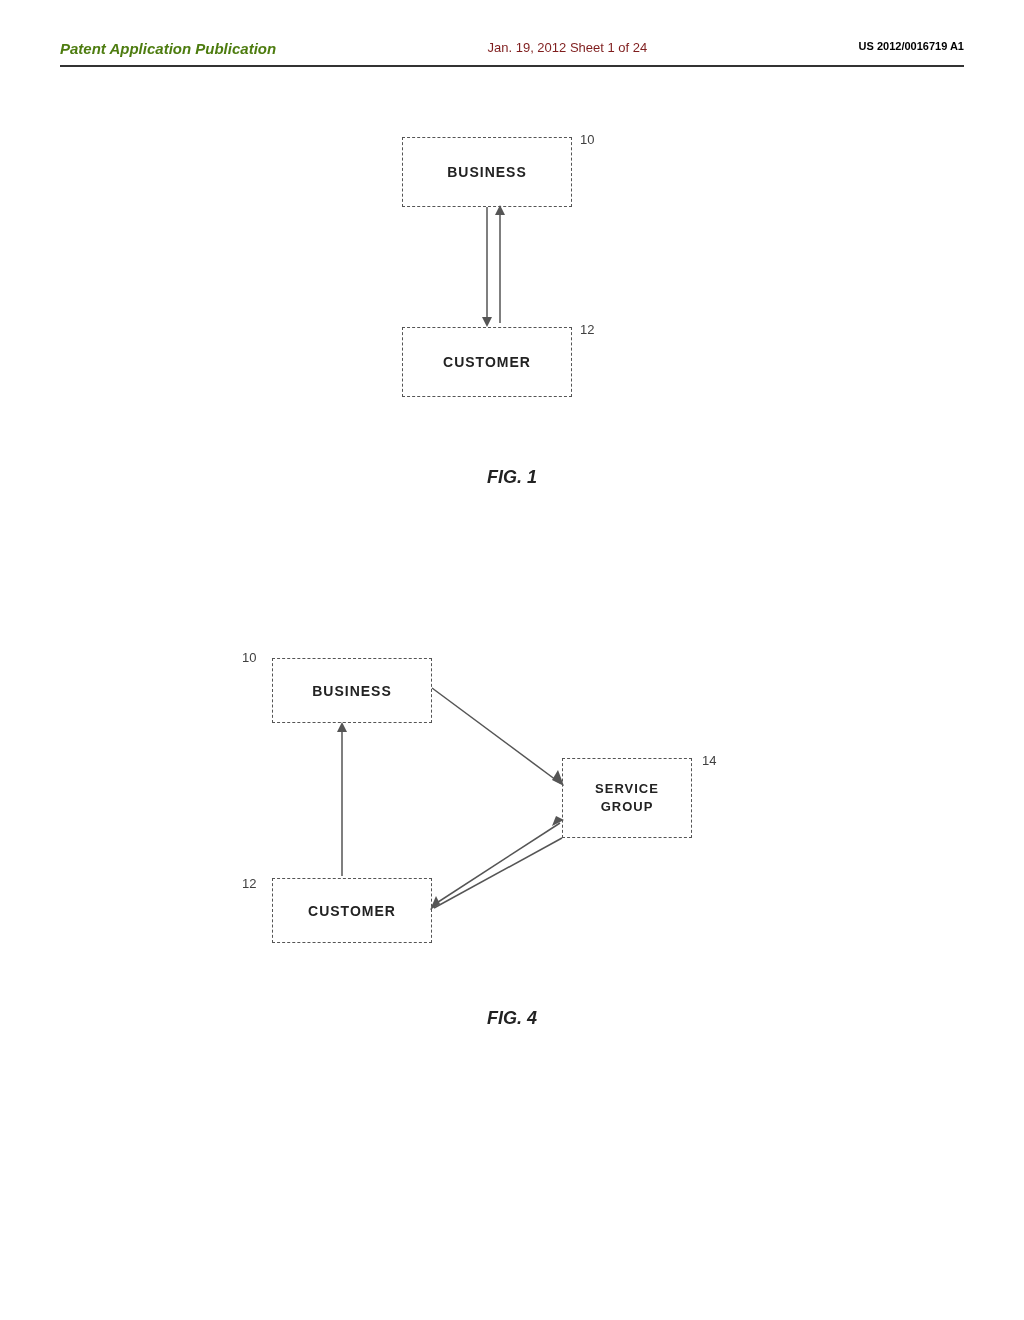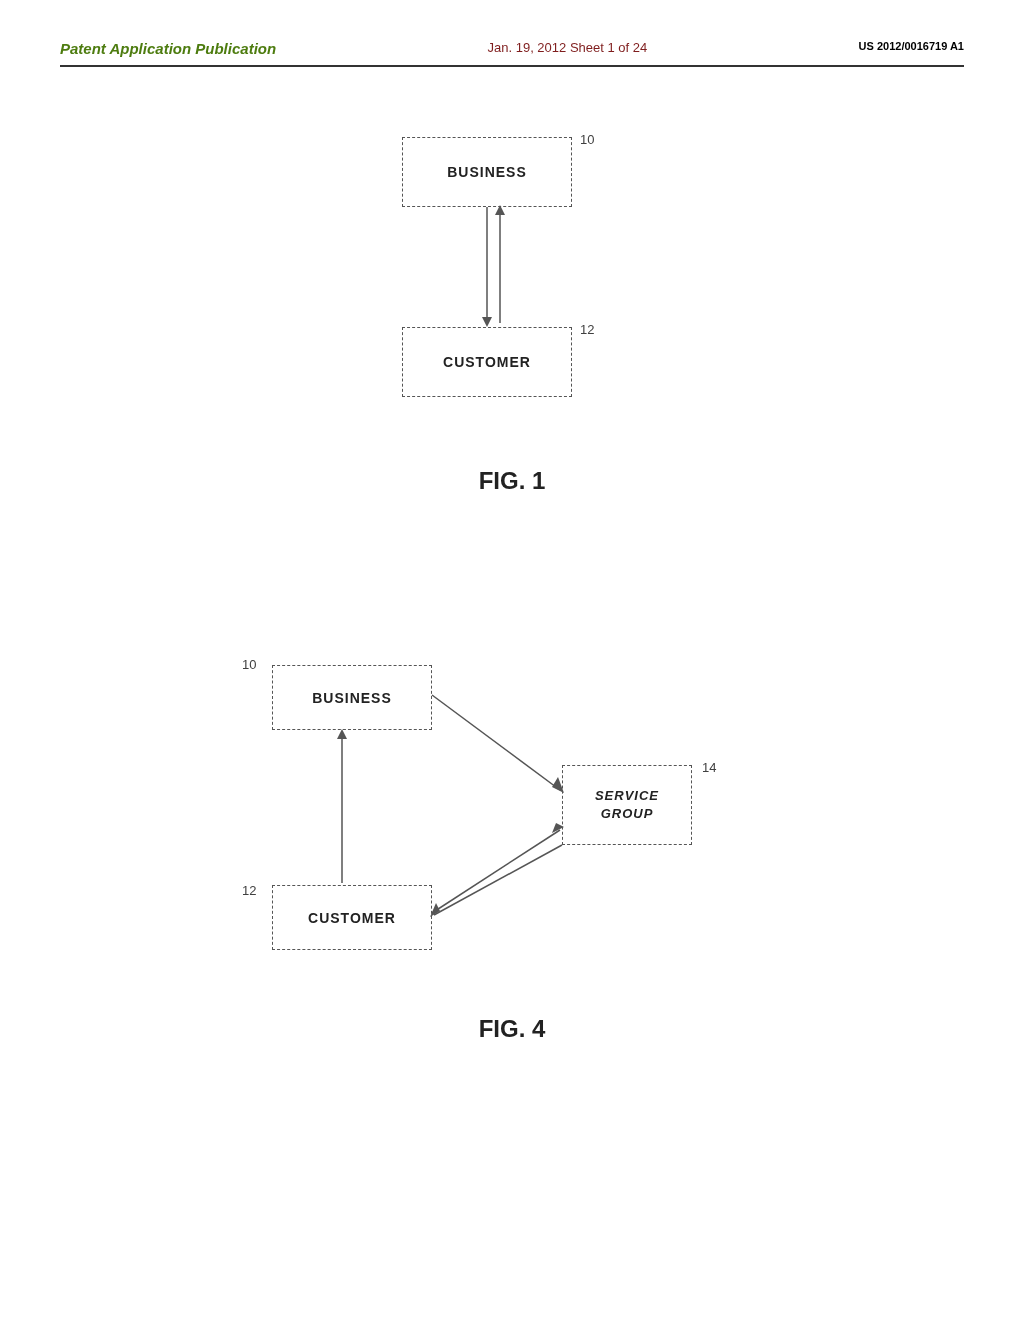--- a/index.html
+++ b/index.html
@@ -95,22 +95,23 @@
 
     .fig1-customer {
       width: 170px;
       height: 70px;
       top: 200px;
       left: 60px;
     }
 
     
     .fig-caption {
-      font-size: 24px;
-      font-weight: bold;
+      font-size: 18px;
+      font-weight: bold;
+      font-style: italic;
       margin-top: 20px;
       color: #222;
     }
 
     
     .fig2-wrapper {
       position: relative;
       width: 600px;
       height: 360px;
     }
@@ -204,21 +205,21 @@
   <div class="figure-container">
     <div class="diagram-area">
       <div class="fig2-wrapper">
 
         <span class="label-badge" style="top: 22px; left: 30px;">10</span>
 
         <div class="box fig2-business" style="border-style: dashed;">
           <span>BUSINESS</span>
         </div>
 
-        <div class="box fig2-servicegroup" style="border-style: dashed; text-align:center; font-size:13px; line-height: 1.4; font-style: italic;">
+        <div class="box fig2-servicegroup" style="border-style: dashed; text-align:center; font-size:13px; line-height: 1.4;">
           <span>SERVICE<br>GROUP</span>
         </div>
 
         <span class="label-badge" style="top: 125px; left: 490px;">14</span>
 
         <span class="label-badge" style="top: 248px; left: 30px;">12</span>
 
         <div class="box fig2-customer" style="border-style: dashed;">
           <span>CUSTOMER</span>
         </div>

